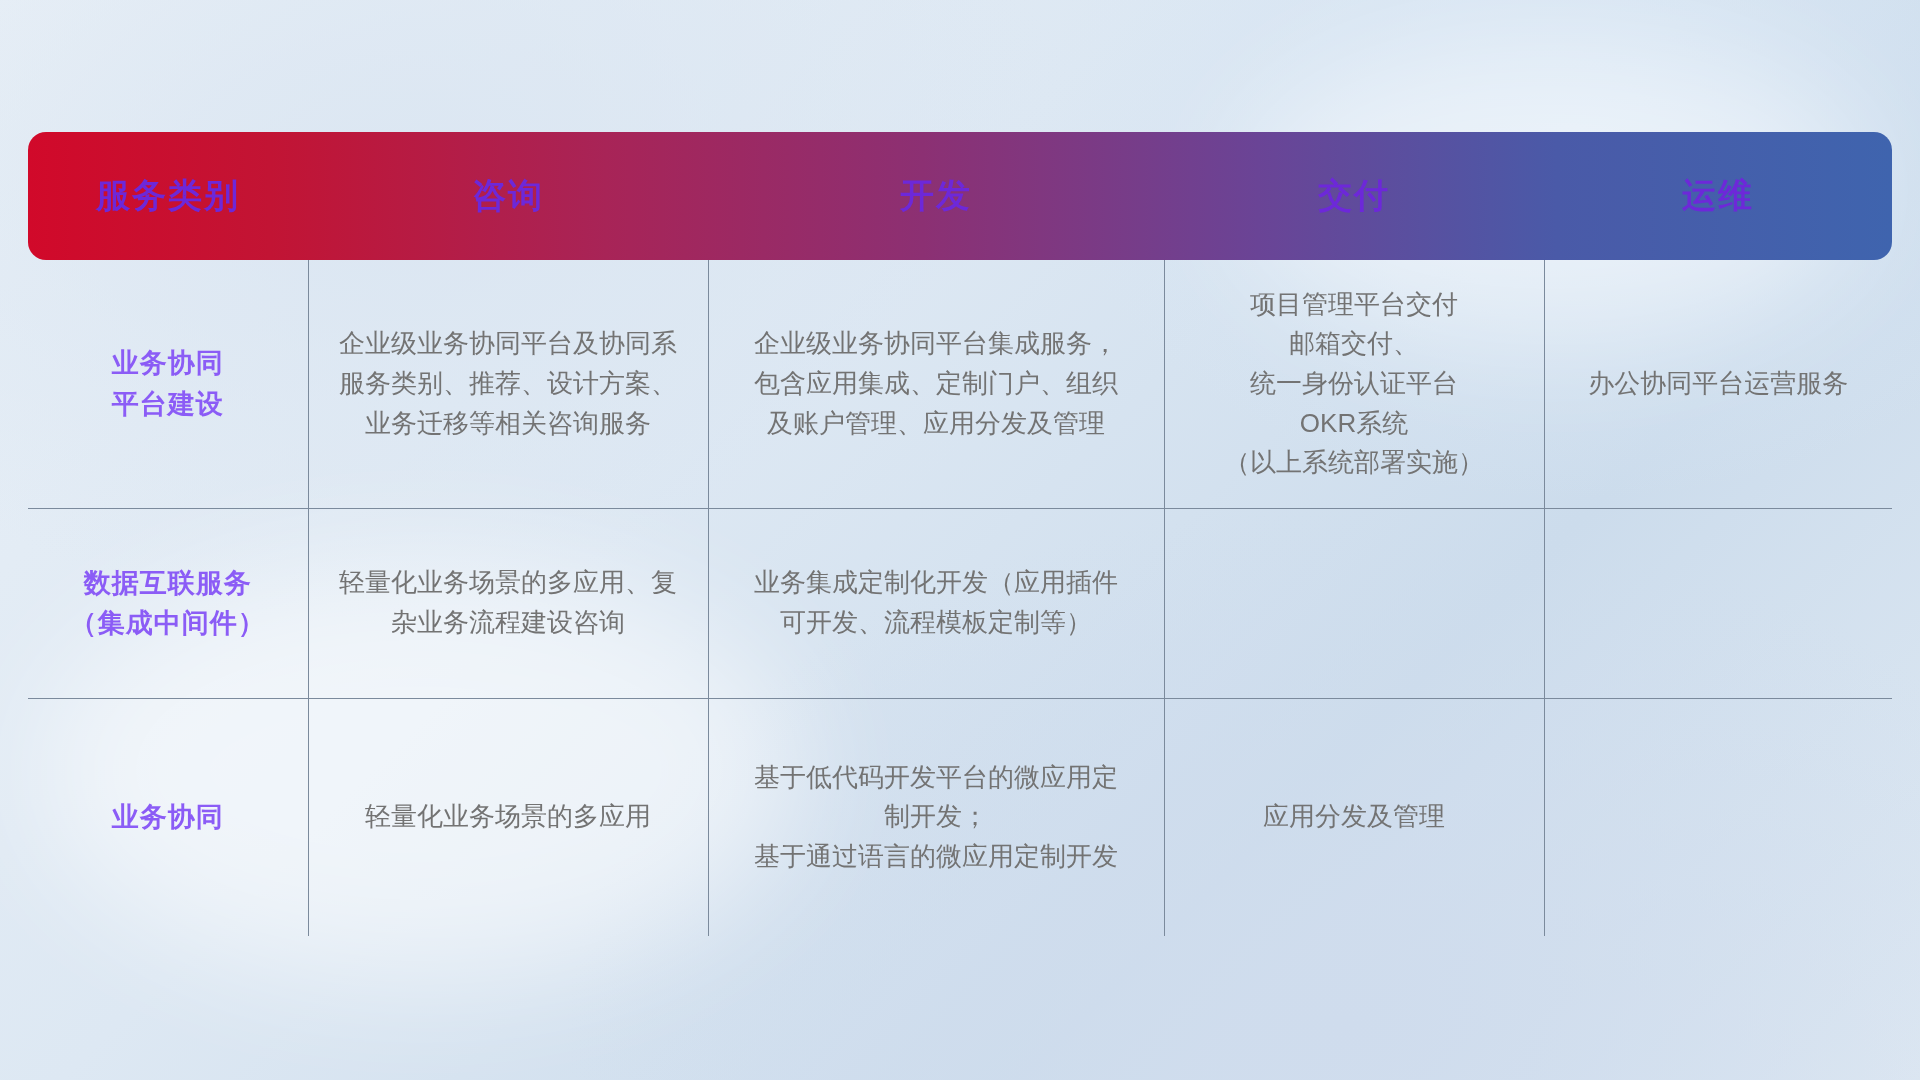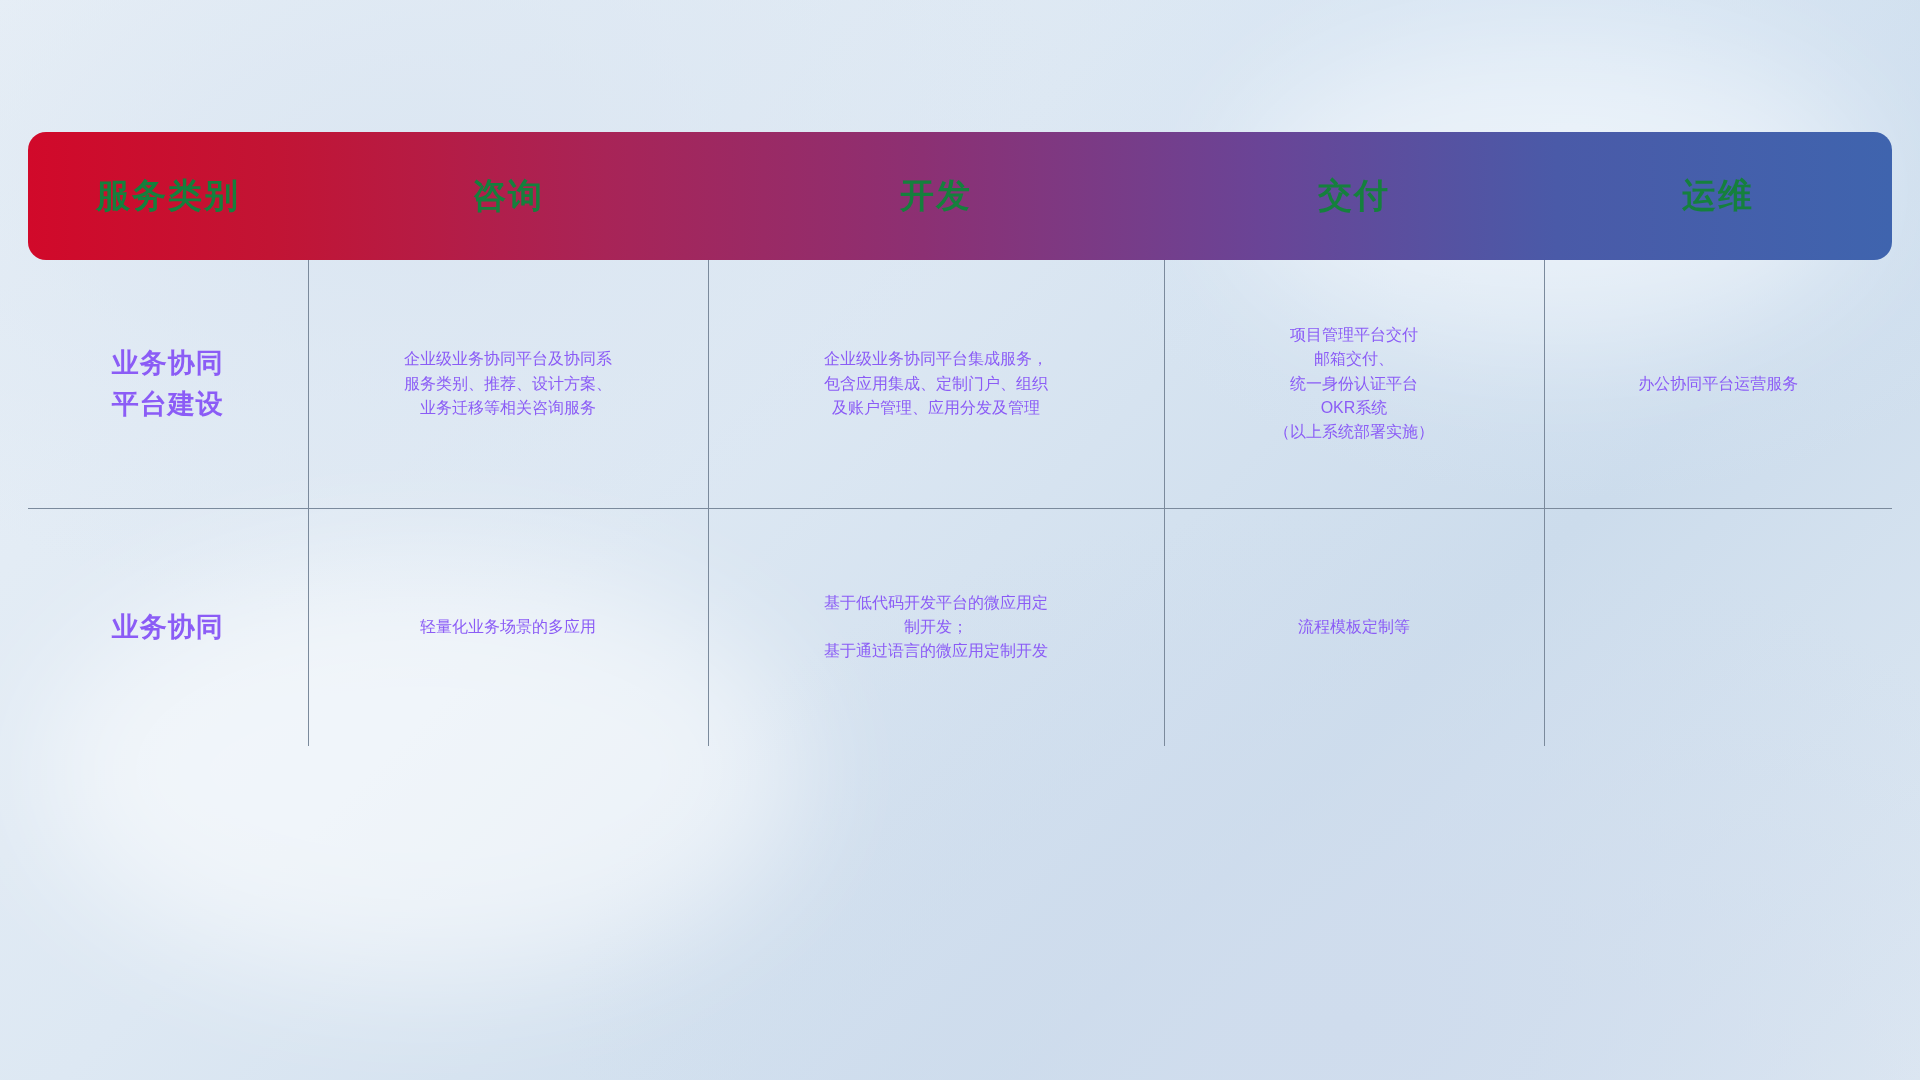--- a/index.html
+++ b/index.html
@@ -59,21 +59,21 @@
   
   thead th {
     padding: 0;
     border: none;
   }
   .head-row {
     height: 128px;
   }
   .head-cell {
     position: relative;
-    color: #15803d;
+    color: #6d28d9;
     font-size: 34px;
     font-weight: bold;
     text-align: center;
     letter-spacing: 2px;
     vertical-align: middle;
     background: transparent;
   }
   .head-bg {
     position: absolute;
     left: 0; top: 0;
@@ -94,22 +94,22 @@
     position: relative;
     z-index: 1;
   }
 
   
   tbody td {
     border: 1px solid #7b8a9c;
     border-top: none;
     vertical-align: middle;
     text-align: center;
-    color: #8b5cf6;
-    font-size: 16px;
+    color: #737373;
+    font-size: 26px;
     line-height: 1.52;
     padding: 18px 16px;
     background: transparent;
   }
   tbody tr td:first-child {
     border-left: none;
   }
   tbody tr td:last-child {
     border-right: none;
     margin-top: 20px;
@@ -191,34 +191,54 @@
             <span class="cell-text">项目管理平台交付
 邮箱交付、
 统一身份认证平台
 OKR系统
 （以上系统部署实施）</span>
           </td>
           <td>
             <span class="cell-text">办公协同平台运营服务</span>
           </td>
         </tr>
+        <tr class="r2">
+          <td class="cat-cell">
+            <span class="cell-text">数据互联服务
+（集成中间件）</span>
+          </td>
+          <td>
+            <span class="cell-text">轻量化业务场景的多应用、复
+杂业务流程建设咨询</span>
+          </td>
+          <td>
+            <span class="cell-text">业务集成定制化开发（应用插件
+可开发、流程模板定制等）</span>
+          </td>
+          <td>
+            <span class="cell-text"></span>
+          </td>
+          <td>
+            <span class="cell-text"></span>
+          </td>
+        </tr>
         <tr class="r3">
           <td class="cat-cell">
             <span class="cell-text">业务协同</span>
           </td>
           <td>
             <span class="cell-text">轻量化业务场景的多应用</span>
           </td>
           <td>
             <span class="cell-text">基于低代码开发平台的微应用定
 制开发；
 基于通过语言的微应用定制开发</span>
           </td>
           <td>
-            <span class="cell-text">流程模板定制等</span>
+            <span class="cell-text">应用分发及管理</span>
           </td>
           <td>
             <span class="cell-text"></span>
           </td>
         </tr>
       </tbody>
     </table>
   </div>
 </div>
 

